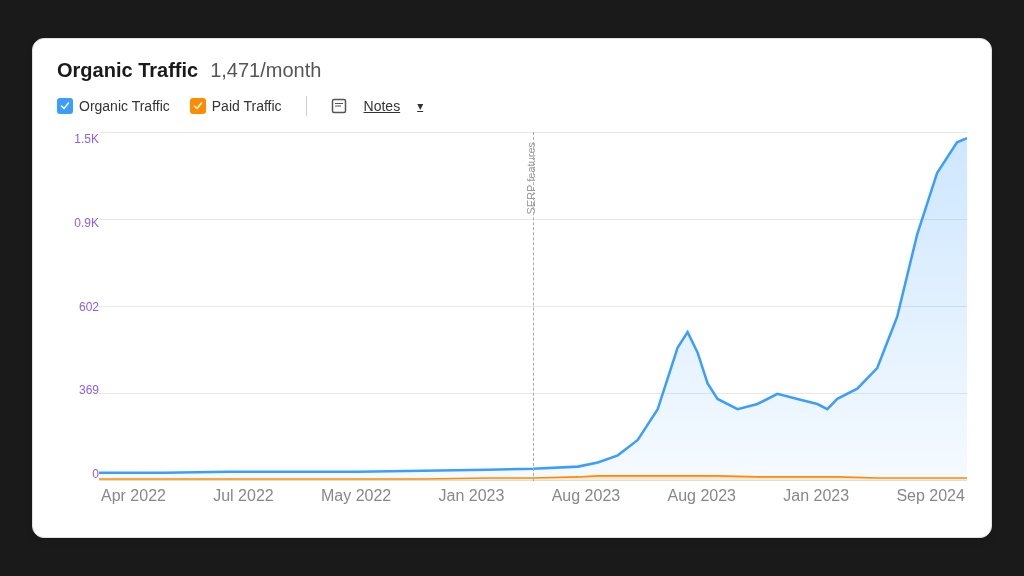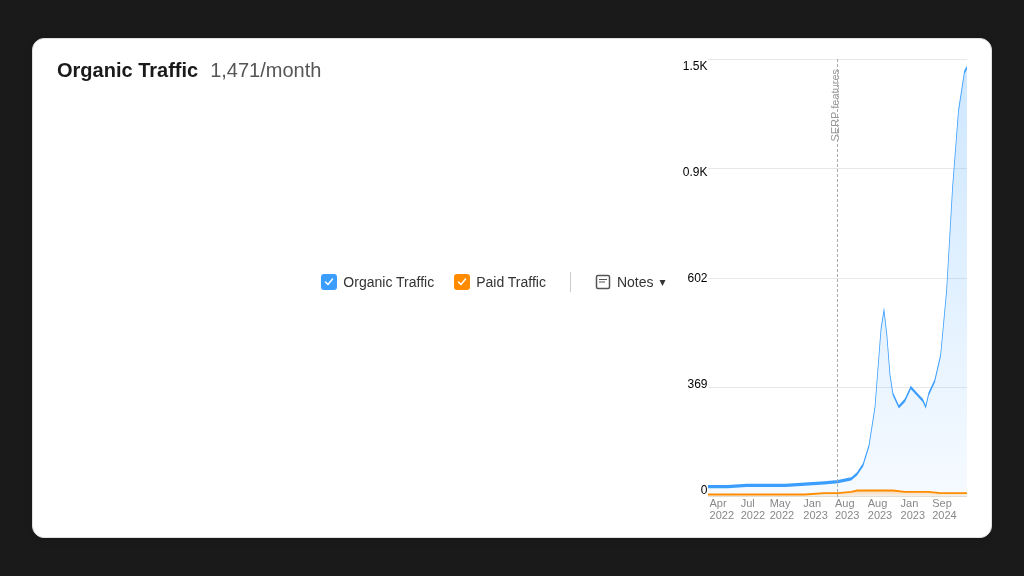--- a/index.html
+++ b/index.html
@@ -9,25 +9,25 @@
       align-items: center;
       justify-content: center;
       width: 1024px;
       height: 576px;
       font-family: -apple-system, BlinkMacSystemFont, 'Segoe UI', sans-serif;
     }
     .card {
       background: #fff;
       border-radius: 12px;
       border: 1px solid #e0e0e0;
-      padding: 20px 24px 16px 24px;
+      padding: 20px 24px 32px 24px;
       width: 960px;
       height: 500px;
       display: flex;
-      flex-direction: row;
+      flex-direction: column;
       box-shadow: 0 2px 8px rgba(0,0,0,0.08);
     }
     .header-row {
       display: flex;
       align-items: baseline;
       gap: 12px;
       margin-bottom: 14px;
     }
     .main-title {
       font-size: 20px;
@@ -67,56 +67,57 @@
     .checkbox svg { width: 10px; height: 10px; }
     .divider-v {
       width: 1px;
       height: 20px;
       background: #ccc;
       margin: 0 4px;
     }
     .notes-btn {
       display: flex;
       align-items: center;
-      gap: 6px;
+      gap: 17px;
       background: none;
       border: none;
       cursor: pointer;
       font-size: 14px;
       color: #333;
       padding: 0;
+      text-decoration: underline;
     }
     .chart-area {
       flex: 1;
       position: relative;
       display: flex;
     }
     .chart-inner {
       flex: 1;
       position: relative;
       overflow: hidden;
     }
     .y-axis-labels {
       width: 42px;
       display: flex;
       flex-direction: column;
       justify-content: space-between;
       align-items: flex-end;
       padding-bottom: 24px;
       font-size: 12px;
-      color: #000000;
+      color: #8b5cf6;
     }
     .x-axis-labels {
       position: absolute;
       bottom: 0;
       left: 0;
       right: 0;
       display: flex;
       justify-content: space-between;
-      font-size: 11px;
+      font-size: 16px;
       color: #888;
       padding: 0 2px;
     }
     .grid-lines {
       position: absolute;
       top: 0;
       left: 0;
       right: 0;
       bottom: 24px;
       display: flex;

